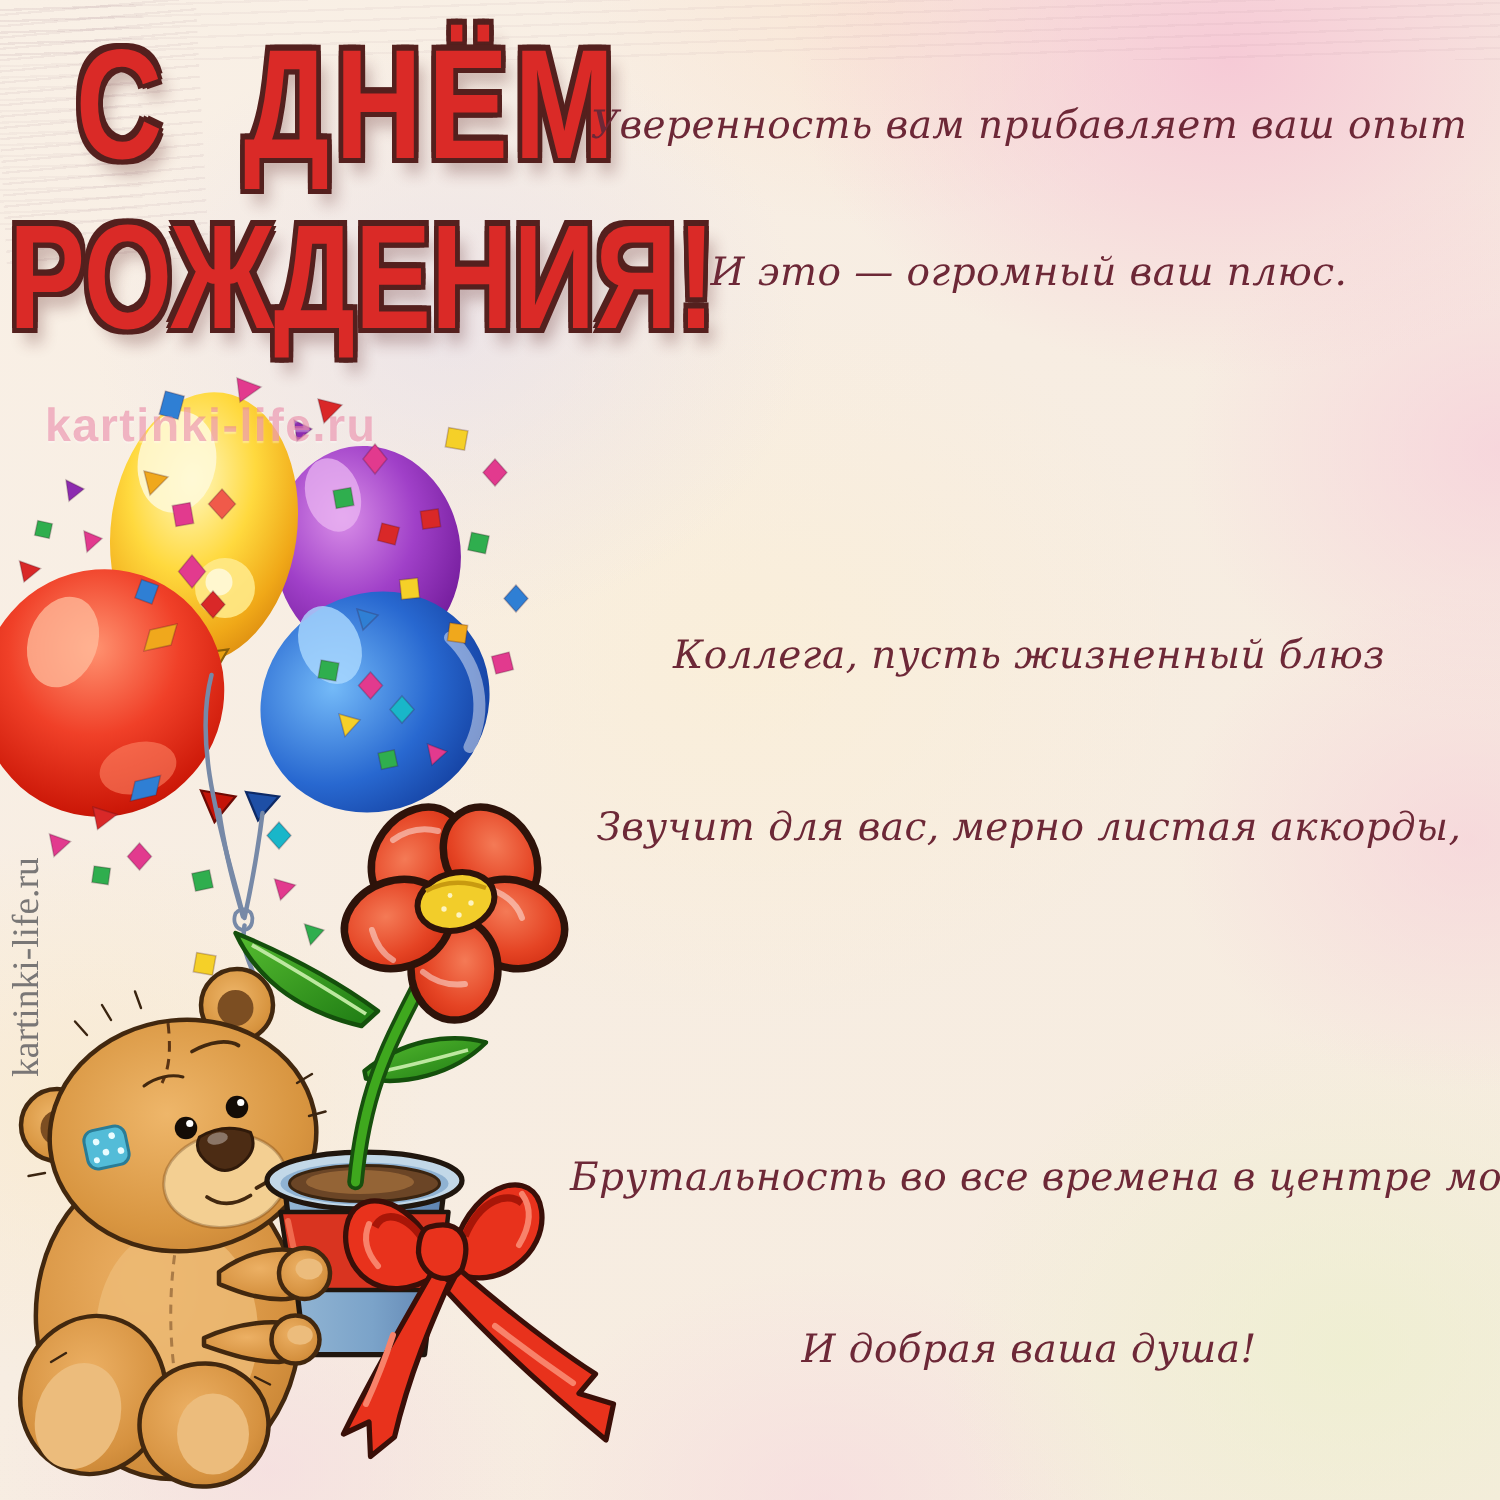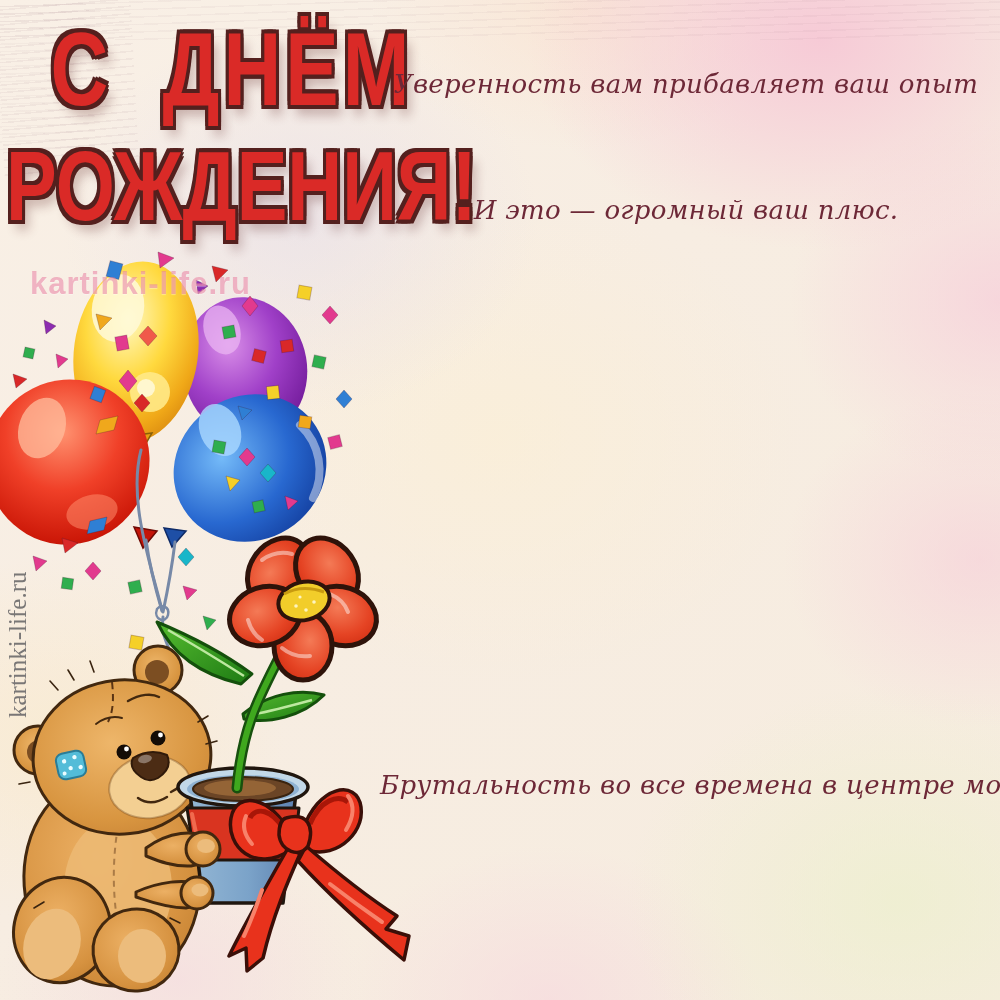--- a/index.html
+++ b/index.html
@@ -37,21 +37,21 @@
        0   -3px 0 #54201e, 0    3px 0 #54201e,
        6px  8px 9px rgba(90,30,30,.30);}
   .t1{top:14px;font-size:80px;letter-spacing:4px;word-spacing:24px;}
   .t2{top:130px;font-size:76px;letter-spacing:0;}
 
   
   .poem{position:absolute;left:380px;top:0;width:612px;height:1000px;}
   .poem-line{position:absolute;left:0;width:100%;text-align:center;
     font-family:"DejaVu Serif","Liberation Serif",serif;font-style:italic;
     font-size:26px;color:#6d2837;letter-spacing:.3px;white-space:nowrap;margin-top:40px;}
-  .pl1{top:29px}.pl2{top:155px}.pl3{top:267px}.pl4{top:382px}
+  .pl1{top:29px}.pl2{top:127px}.pl3{top:267px}.pl4{top:382px}
   .pl5{top:497px}.pl6{top:614px}.pl7{top:730px}.pl8{top:845px}
 
   
   .wm-h{position:absolute;left:30px;top:266px;z-index:6;
     font-size:31px;font-weight:700;letter-spacing:1px;
     color:rgba(231,126,158,.55);text-shadow:0 1px 1px rgba(255,255,255,.35);}
   .wm-v{position:absolute;left:4px;top:546px;height:172px;z-index:6;
     writing-mode:vertical-rl;transform:rotate(180deg);
     font-family:"Liberation Serif",serif;font-size:25px;color:#6f6d6e;opacity:.92;}
 
@@ -66,21 +66,24 @@
   <div class="staff staff3"></div>
 
   <div class="title">
     <div class="title-line t1">С ДНЁМ</div>
     <div class="title-line t2">РОЖДЕНИЯ!</div>
   </div>
 
   <div class="poem">
     <div class="poem-line pl1">Уверенность вам прибавляет ваш опыт</div>
     <div class="poem-line pl2">И это — огромный ваш плюс.</div>
+    <div class="poem-line pl4">Коллега, пусть жизненный блюз</div>
+    <div class="poem-line pl5">Звучит для вас, мерно листая аккорды,</div>
     <div class="poem-line pl7">Брутальность во все времена в центре моды</div>
+    <div class="poem-line pl8">И добрая ваша душа!</div>
   </div>
 
   <svg class="art" viewBox="0 232 430 768" xmlns="http://www.w3.org/2000/svg">
     <defs>
       <radialGradient id="gY" cx="40%" cy="33%" r="75%">
         <stop offset="0%" stop-color="#fff8c2"></stop>
           <stop offset="45%" stop-color="#ffd93e"></stop>
         <stop offset="80%" stop-color="#f0a818"></stop>
           <stop offset="100%" stop-color="#d8880f"></stop>
       </radialGradient>

